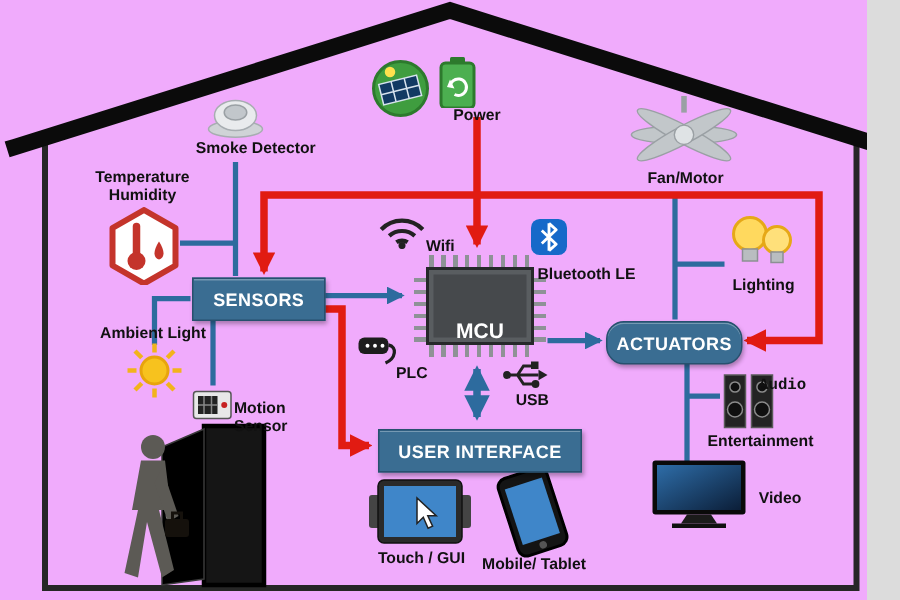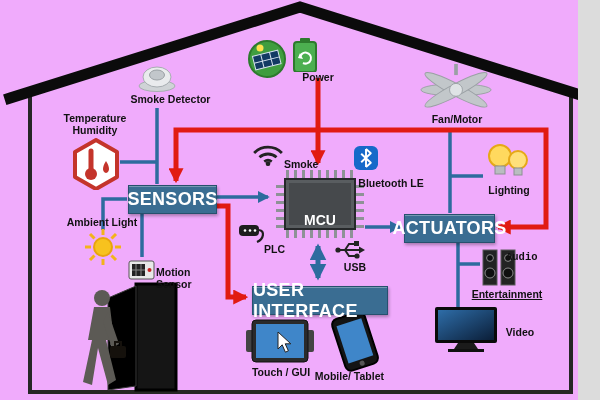--- a/index.html
+++ b/index.html
@@ -7,21 +7,21 @@
   .wires{position:absolute;left:0;top:0;z-index:1;}
   .roof{stroke:#0b0b0b;stroke-width:11;stroke-linecap:square;fill:none;}
   .walls{stroke:#262626;stroke-width:4;fill:none;}
   .wire-blue{stroke:var(--blue,#2d6b9e);stroke-width:3.5;fill:none;}
   .wire-red{stroke:var(--red,#e11b12);stroke-width:5;fill:none;}
   .mk-red{fill:var(--red,#e11b12);}
   .mk-blue{fill:var(--blue,#2d6b9e);}
   .abs{position:absolute;z-index:2;}
   .lbl{position:absolute;z-index:3;font-size:10.5px;font-weight:bold;color:#111;text-align:center;line-height:1.15;}
   .dbox{position:absolute;z-index:3;display:flex;align-items:center;justify-content:center;
-        color:#fff;font-weight:bold;font-size:18px;letter-spacing:.3px;
+        color:#fff;font-weight:bold;font-size:12px;letter-spacing:.3px;
         background:var(--box,#3a6d92);border:1px solid #27506e;
         box-shadow:inset 0 1px 0 rgba(255,255,255,.3),1px 2px 3px rgba(0,0,0,.3);}
   .mcu{position:absolute;left:276px;top:170px;width:88px;height:68px;z-index:2;}
   .mcu-body{position:absolute;inset:8px;background:#46494c;border:2px solid #26282a;
         box-shadow:inset 0 0 0 3px #595d60;display:flex;align-items:flex-end;justify-content:center;
         color:#fff;font-weight:bold;font-size:14px;}
   .pins-top{position:absolute;left:10px;right:10px;top:0;height:8px;
         background:repeating-linear-gradient(90deg,#8e9296 0 3px,transparent 3px 8px);}
   .pins-bottom{position:absolute;left:10px;right:10px;bottom:0;height:8px;
         background:repeating-linear-gradient(90deg,#8e9296 0 3px,transparent 3px 8px);}
@@ -158,21 +158,21 @@
   <div class="abs" style="left:252px;top:140px;width:32px;height:26px;">
     <svg width="32" height="26" viewBox="0 0 30 24">
       <g stroke="#222" stroke-width="2.6" fill="none">
         <path d="M2,12 A18 18 0 0 1 28,12"></path>
         <path d="M7,16 A12 12 0 0 1 23,16"></path>
         <path d="M11.5,20 A6 6 0 0 1 18.5,20"></path>
       </g>
       <circle cx="15" cy="22" r="2.2" fill="#222"></circle>
     </svg>
   </div>
-  <div class="lbl" style="left:284px;top:158px;width:32px;text-align:left;">Smoke</div>
+  <div class="lbl" style="left:284px;top:158px;width:32px;text-align:left;">Wifi</div>
 
   <div class="abs" style="left:354px;top:146px;width:24px;height:24px;">
     <svg width="24" height="24" viewBox="0 0 25 25">
       <rect width="25" height="25" rx="6" fill="#1669c9"></rect>
       <path d="M12.5,3 L12.5,22 M12.5,3 L17.5,7.5 L7.5,17 M12.5,22 L17.5,17.5 L7.5,8" stroke="#fff" stroke-width="2" fill="none" stroke-linejoin="round"></path>
     </svg>
   </div>
   <div class="lbl" style="left:352px;top:177px;width:78px;">Bluetooth LE</div>
 
   <div class="mcu">
@@ -202,21 +202,21 @@
         <path d="M4,11 H25 M11,11 L15,5 H21 M11,11 L15,17 H21"></path>
       </g>
       <circle cx="4" cy="11" r="2.6" fill="#222"></circle>
       <rect x="20" y="2" width="5" height="5" fill="#222"></rect>
       <circle cx="23" cy="17" r="2.6" fill="#222"></circle>
       <polygon points="25,7.5 31,11 25,14.5" fill="#222"></polygon>
     </svg>
   </div>
   <div class="lbl" style="left:336px;top:261px;width:30px;text-align:right;">USB</div>
 
-  <div class="dbox" style="left:404px;top:214px;width:89px;height:27px;">ACTUATORS</div>
+  <div class="dbox" style="left:404px;top:214px;width:89px;height:27px;border-radius:12px;">ACTUATORS</div>
 
   <div class="abs" style="left:418px;top:64px;width:76px;height:48px;">
     <svg width="76" height="48" viewBox="0 0 80 52">
       <rect x="38" y="0" width="4" height="12" fill="#9aa0a4"></rect>
       <g fill="#c2c7ca" stroke="#9aa0a4" stroke-width="1">
         <ellipse cx="40" cy="28" rx="38" ry="6.5"></ellipse>
         <ellipse cx="40" cy="28" rx="38" ry="6.5" transform="rotate(28 40 28)"></ellipse>
         <ellipse cx="40" cy="28" rx="38" ry="6.5" transform="rotate(-28 40 28)"></ellipse>
       </g>
       <circle cx="40" cy="28" r="7" fill="#dfe3e5" stroke="#9aa0a4"></circle>
@@ -238,21 +238,21 @@
     <svg width="34" height="40" viewBox="0 0 34 40">
       <rect x="1" y="3" width="14" height="35" fill="#232323" stroke="#5a5a5a"></rect>
       <circle cx="8" cy="11" r="3.4" fill="#0f0f0f" stroke="#8a8a8a"></circle>
       <circle cx="8" cy="26" r="5" fill="#0f0f0f" stroke="#8a8a8a"></circle>
       <rect x="19" y="3" width="14" height="35" fill="#232323" stroke="#5a5a5a"></rect>
       <circle cx="26" cy="11" r="3.4" fill="#0f0f0f" stroke="#8a8a8a"></circle>
       <circle cx="26" cy="26" r="5" fill="#0f0f0f" stroke="#8a8a8a"></circle>
     </svg>
   </div>
   <div class="lbl" style="left:506px;top:251px;width:42px;text-align:left;font-family:Liberation Mono, monospace;">Audio</div>
-  <div class="lbl" style="left:462px;top:288px;width:90px;text-decoration:underline;">Entertainment</div>
+  <div class="lbl" style="left:462px;top:288px;width:90px;">Entertainment</div>
 
   <div class="abs" style="left:434px;top:306px;width:64px;height:48px;">
     <svg width="64" height="48" viewBox="0 0 64 48">
       <defs>
         <linearGradient id="tvg" x1="0" y1="0" x2="1" y2="1">
           <stop offset="0" stop-color="#2e6da8"></stop>
             <stop offset="1" stop-color="#0b1e38"></stop>
         </linearGradient>
       </defs>
       <rect x="1" y="1" width="62" height="36" rx="2" fill="#0a0a0a"></rect>
@@ -276,15 +276,15 @@
   </div>
   <div class="lbl" style="left:248px;top:366px;width:66px;">Touch / GUI</div>
 
   <div class="abs tilt" style="left:334px;top:312px;width:44px;height:58px;">
     <svg width="44" height="58" viewBox="0 0 44 58">
       <rect x="4" y="2" width="34" height="54" rx="6" fill="#141414" stroke="#000" stroke-width="2"></rect>
       <rect x="8" y="9" width="26" height="39" fill="#3f86c9"></rect>
       <circle cx="21" cy="52" r="2.5" fill="#555"></circle>
     </svg>
   </div>
-  <div class="lbl" style="left:304px;top:370px;width:80px;text-align:right;">Mobile/ Tablet</div>
+  <div class="lbl" style="left:316px;top:370px;width:80px;">Mobile/ Tablet</div>
 
 </div>
 
 </body></html>

